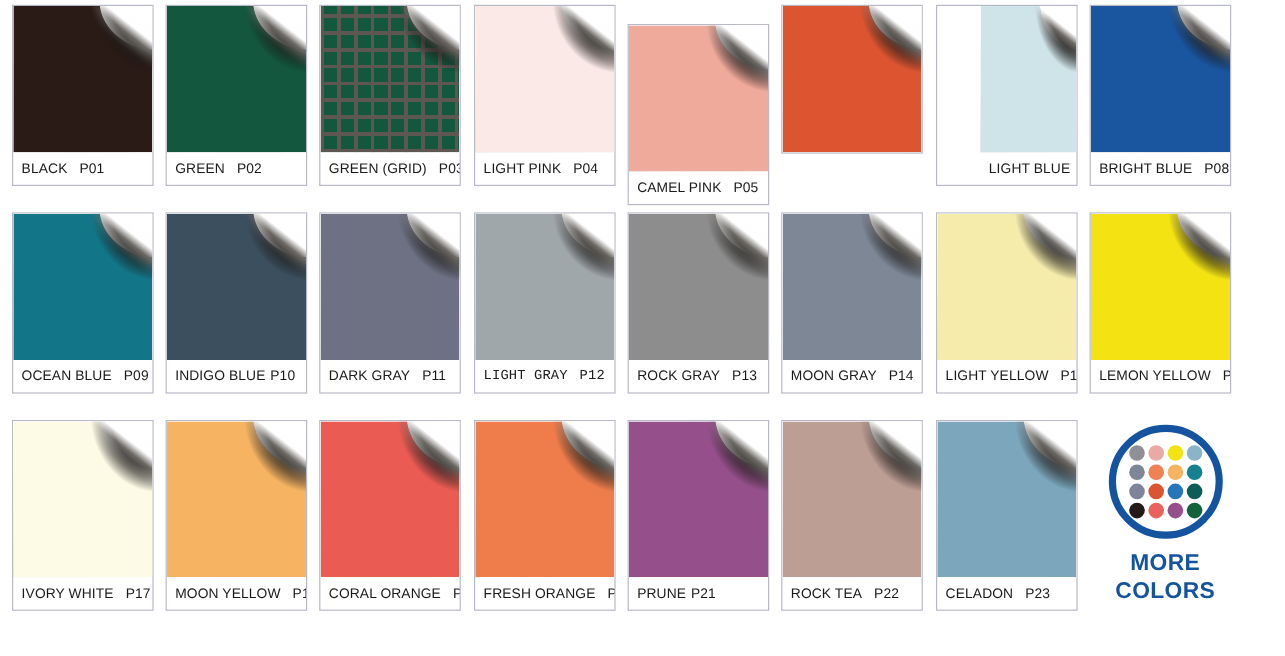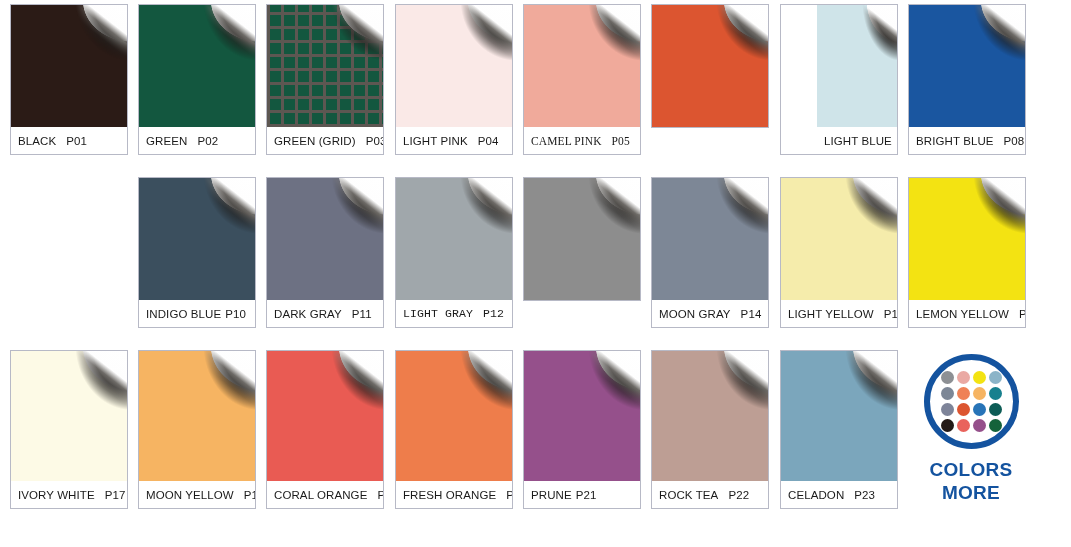--- a/index.html
+++ b/index.html
@@ -149,21 +149,21 @@
       <div class="chip" style="height: 122px;">
         <div class="backing"></div>
         <div class="sheet" style="background: rgb(250, 233, 231);"></div>
         <div class="curl"></div>
       </div>
       <div class="caption">
         <span>LIGHT PINK</span>
         <span class="code">P04</span>
       </div>
     </div>
-    <div class="card" style="left: 523px; top: 4px; font-family: Liberation Serif, serif;">
+    <div class="card" style="left: 523px; top: 20px;">
       <div class="chip" style="height: 122px;">
         <div class="backing"></div>
         <div class="sheet" style="background: rgb(240, 170, 155);"></div>
         <div class="curl"></div>
       </div>
       <div class="caption">
         <span>CAMEL PINK</span>
         <span class="code">P05</span>
       </div>
     </div>
@@ -187,20 +187,31 @@
     </div>
     <div class="card" style="left: 908px; top: 4px;">
       <div class="chip" style="height: 122px;">
         <div class="backing"></div>
         <div class="sheet" style="background: rgb(26, 86, 160);"></div>
         <div class="curl"></div>
       </div>
       <div class="caption">
         <span>BRIGHT BLUE</span>
         <span class="code">P08</span>
+      </div>
+    </div>
+    <div class="card" style="left: 10px; top: 177px;">
+      <div class="chip" style="height: 122px;">
+        <div class="backing"></div>
+        <div class="sheet" style="background: rgb(19, 118, 136);"></div>
+        <div class="curl"></div>
+      </div>
+      <div class="caption">
+        <span>OCEAN BLUE</span>
+        <span class="code">P09</span>
       </div>
     </div>
     <div class="card" style="left: 138px; top: 177px;">
       <div class="chip" style="height: 122px;">
         <div class="backing"></div>
         <div class="sheet" style="background: rgb(59, 79, 94);"></div>
         <div class="curl"></div>
       </div>
       <div class="caption tight">
         <span>INDIGO BLUE</span>
@@ -227,20 +238,24 @@
       <div class="caption">
         <span>LIGHT GRAY</span>
         <span class="code">P12</span>
       </div>
     </div>
     <div class="card" style="left: 523px; top: 177px;">
       <div class="chip" style="height: 122px;">
         <div class="backing"></div>
         <div class="sheet" style="background: rgb(141, 141, 141);"></div>
         <div class="curl"></div>
+      </div>
+      <div class="caption">
+        <span>ROCK GRAY</span>
+        <span class="code">P13</span>
       </div>
     </div>
     <div class="card" style="left: 651px; top: 177px;">
       <div class="chip" style="height: 122px;">
         <div class="backing"></div>
         <div class="sheet" style="background: rgb(125, 135, 150);"></div>
         <div class="curl"></div>
       </div>
       <div class="caption">
         <span>MOON GRAY</span>
@@ -361,17 +376,17 @@
           <div class="dot" style="background: rgb(220, 85, 48);"></div>
           <div class="dot" style="background: rgb(39, 116, 184);"></div>
           <div class="dot" style="background: rgb(13, 92, 86);"></div>
           <div class="dot" style="background: rgb(36, 26, 23);"></div>
           <div class="dot" style="background: rgb(233, 99, 92);"></div>
           <div class="dot" style="background: rgb(149, 80, 139);"></div>
           <div class="dot" style="background: rgb(20, 98, 58);"></div>
         </div>
       </div>
       <div class="more-label" style="color: rgb(20, 83, 159);">
+        <div>MORE</div>
         <div>COLORS</div>
-        <div>MORE</div>
       </div>
     </div>
   </div>
 
 </body></html>

